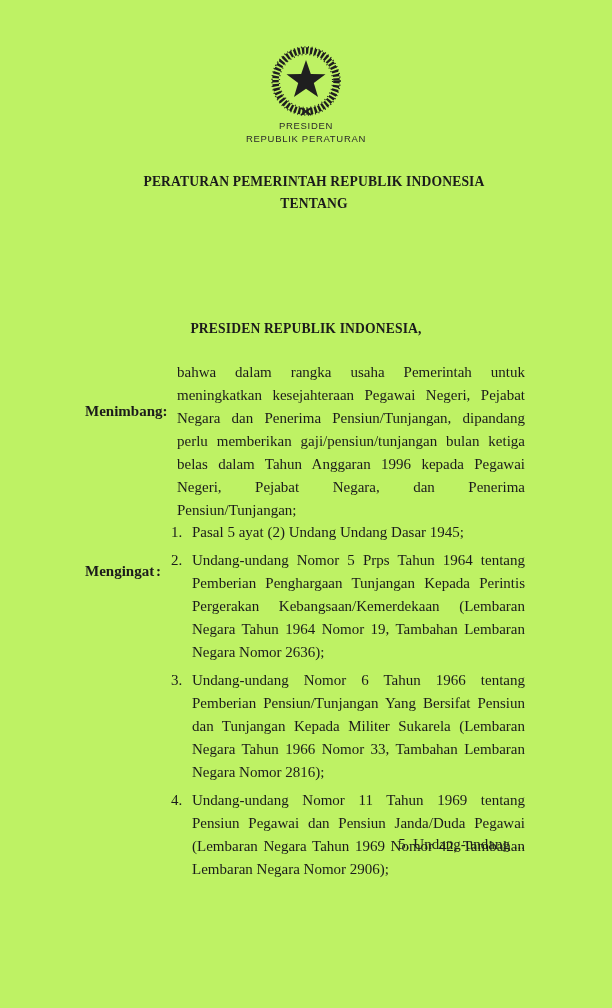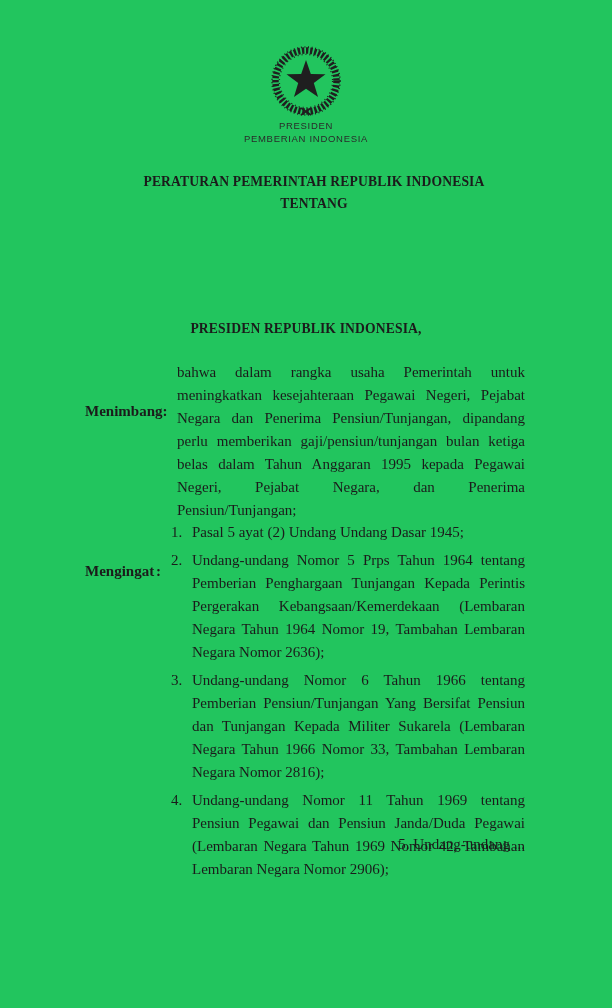--- a/index.html
+++ b/index.html
@@ -1,18 +1,18 @@
 <!DOCTYPE html>
 <html><head>
 <meta charset="utf-8">
 <style>
   html,body{margin:0;padding:0;background:#ffffff;}
   .page{
     position:relative;width:612px;height:1008px;margin:0 auto;
-    background:#22c55e;color:#1b1b1b;
+    background:#bef264;color:#1b1b1b;
     font-family:"Liberation Serif","DejaVu Serif",serif;
     overflow:hidden;
   }
   .abs{position:absolute;}
   .centered{left:0;right:0;text-align:center;}
 
   
   .emblem-wrap{top:46px;left:50%;transform:translateX(-50%);}
 
   
@@ -79,36 +79,36 @@
 
       <path d="M39,14 L43.8,27.9 L58.5,28.2 L46.8,37 L51.05,51.1 L39,42.7
                L26.95,51.1 L31.2,37 L19.5,28.2 L34.2,27.9 Z" fill="#1f1f1f"></path>
 
       <path d="M34,62 L44,69 M44,62 L34,69" stroke="#1f1f1f" stroke-width="1.6" fill="none"></path>
     </svg>
   </div>
 
   <div class="abs centered institution">
     <div>PRESIDEN</div>
-    <div>PEMBERIAN INDONESIA</div>
+    <div>REPUBLIK PERATURAN</div>
   </div>
 
   <div class="abs centered title-block">
     <div class="title-line">PERATURAN PEMERINTAH REPUBLIK INDONESIA</div>
     <div class="title-line">TENTANG</div>
   </div>
 
   <div class="abs centered salutation">PRESIDEN REPUBLIK INDONESIA,</div>
 
   <div class="abs section sec-menimbang">
     <div class="sec-label w-menimbang">
       <span class="lbl">Menimbang</span>
       <span class="colon">:</span>
     </div>
-    <div class="sec-body">bahwa dalam rangka usaha Pemerintah untuk meningkatkan kesejahteraan Pegawai Negeri, Pejabat Negara dan Penerima Pensiun/Tunjangan, dipandang perlu memberikan gaji/pensiun/tunjangan bulan ketiga belas dalam Tahun Anggaran 1995 kepada Pegawai Negeri, Pejabat Negara, dan Penerima Pensiun/Tunjangan;</div>
+    <div class="sec-body">bahwa dalam rangka usaha Pemerintah untuk meningkatkan kesejahteraan Pegawai Negeri, Pejabat Negara dan Penerima Pensiun/Tunjangan, dipandang perlu memberikan gaji/pensiun/tunjangan bulan ketiga belas dalam Tahun Anggaran 1996 kepada Pegawai Negeri, Pejabat Negara, dan Penerima Pensiun/Tunjangan;</div>
   </div>
 
   <div class="abs section sec-mengingat">
     <div class="sec-label w-mengingat">
       <span class="lbl">Mengingat</span>
       <span class="colon">:</span>
     </div>
     <div class="items">
       <div class="item">
         <div class="item-num">1.</div>

